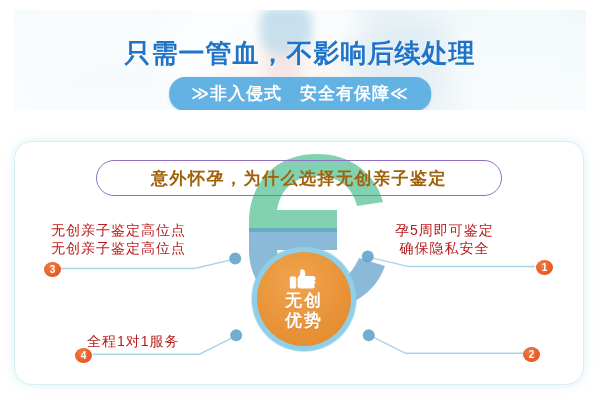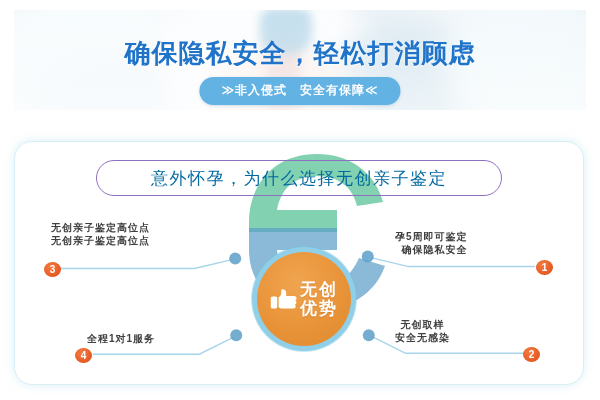--- a/index.html
+++ b/index.html
@@ -114,21 +114,21 @@
     text-shadow: 0 1px 2px rgba(255,255,255,0.85);
     white-space: nowrap;
   }
   .banner-pill {
     position: absolute;
     left: 50%;
     transform: translateX(-50%);
     top: 67px;
     background: #62b2e4;
     color: #ffffff;
-    font-size: 12px;
+    font-size: 17px;
     font-weight: 700;
     letter-spacing: 1px;
     padding: 5px 22px 6px;
     border-radius: 16px;
     white-space: nowrap;
     box-shadow: 0 1px 3px rgba(70,140,190,0.25);
   }
 
   
   .card {
@@ -164,39 +164,39 @@
     height: 36px;
     box-sizing: border-box;
     border: 1.6px solid #8f6fc0;
     border-radius: 19px;
     display: flex;
     align-items: center;
     justify-content: center;
   }
   .card-title-text {
     font-size: 17px;
-    font-weight: 400;
-    color: #0369a1;
+    font-weight: 700;
+    color: #a16207;
     letter-spacing: 1.5px;
     white-space: nowrap;
   }
 
   
   .feature {
     position: absolute;
-    font-size: 10px;
-    font-weight: 700;
+    font-size: 14px;
+    font-weight: 400;
     line-height: 1.32;
-    color: #404040;
+    color: #b91c1c;
     white-space: nowrap;
     letter-spacing: 1px;
   }
   .feature .ln { display: block; }
   .f-tl { left: 36px;  top: 79px;  text-align: center; }
-  .f-tr { left: 380px; top: 79px;  text-align: right; margin-top: 9px; }
+  .f-tr { left: 380px; top: 79px;  text-align: center; }
   .f-bl { left: 72px;  top: 190px; text-align: center; }
   .f-br { left: 380px; top: 176px; text-align: center; }
 
   
   .badge {
     position: absolute;
     width: 17px;
     height: 15px;
     border-radius: 50%;
     background: radial-gradient(circle at 38% 32%, #f47b42 0%, #e2561f 78%);
@@ -233,20 +233,21 @@
   }
   .center-circle {
     position: absolute;
     left: 242px;
     top: 110px;
     width: 94px;
     height: 94px;
     border-radius: 50%;
     background: radial-gradient(circle at 42% 32%, #f0a44f 0%, #e89237 60%, #df8a30 100%);
     display: flex;
+    flex-direction: column;
     align-items: center;
     justify-content: center;
   }
   .thumb-icon {
     width: 30px;
     height: 22px;
     margin-bottom: 1px;
   }
   .center-text {
     font-size: 17px;
@@ -266,21 +267,21 @@
     <div class="blob blob-coat-l"></div>
     <div class="blob blob-bottomleft"></div>
     <div class="blob blob-coat-m"></div>
     <div class="blob blob-shadow"></div>
     <div class="blob blob-right"></div>
     <div class="blob blob-hand"></div>
     <div class="blob blob-tube-body"></div>
     <div class="blob blob-tube-cap"></div>
   </div>
   <div class="banner-veil"></div>
-  <div class="banner-title">确保隐私安全，轻松打消顾虑</div>
+  <div class="banner-title">只需一管血，不影响后续处理</div>
   <div class="banner-pill">≫非入侵式　安全有保障≪</div>
 </div>
 
 <div class="card">
 
   <svg class="watermark" viewBox="0 0 168 176">
     <path d="M84 10 C38 10 16 44 16 78 L16 88 L104 88 L104 66 L44 66 C48 44 62 32 84 32 C106 32 120 44 124 62 L150 58 C142 28 116 10 84 10 Z" fill="#5fc49b" opacity="0.78"></path>
     <path d="M16 84 L16 106 C16 142 42 166 84 166 C116 166 142 150 152 122 L126 114 C118 132 104 144 84 144 C60 144 46 128 44 106 L104 106 L104 84 Z" fill="#5d9fc9" opacity="0.72"></path>
   </svg>
 
@@ -313,24 +314,20 @@
     <span class="ln">孕5周即可鉴定</span>
     <span class="ln">确保隐私安全</span>
   </div>
   <div class="badge b1">1</div>
 
   <div class="feature f-bl">
     <span class="ln">全程1对1服务</span>
   </div>
   <div class="badge b4">4</div>
 
-  <div class="feature f-br">
-    <span class="ln">无创取样</span>
-    <span class="ln">安全无感染</span>
-  </div>
   <div class="badge b2">2</div>
 
   <div class="center-ring"></div>
   <div class="center-circle">
     <svg class="thumb-icon" viewBox="0 0 30 22">
       <path d="M12.5 1.2 C14.8 1.2 16.2 2.8 16.2 5.2 L16.2 8.0 L24.0 8.0 C25.6 8.0 26.6 9.0 26.6 10.3 C26.6 11.3 26.0 12.1 25.2 12.5 C25.9 12.8 26.4 13.5 26.4 14.4 C26.4 15.4 25.8 16.2 24.9 16.5 C25.4 16.9 25.7 17.5 25.7 18.2 C25.7 19.5 24.7 20.5 23.2 20.5 L13.2 20.5 C11.0 20.5 9.6 19.8 8.6 18.9 L8.6 9.6 C10.2 8.6 11.3 6.6 11.3 4.3 L11.3 2.4 C11.3 1.7 11.8 1.2 12.5 1.2 Z" fill="#ffffff"></path>
       <rect x="0.8" y="8.4" width="6.4" height="12.2" rx="1.6" fill="#ffffff"></rect>
     </svg>
     <div class="center-text">
       <span>无创</span><br>

